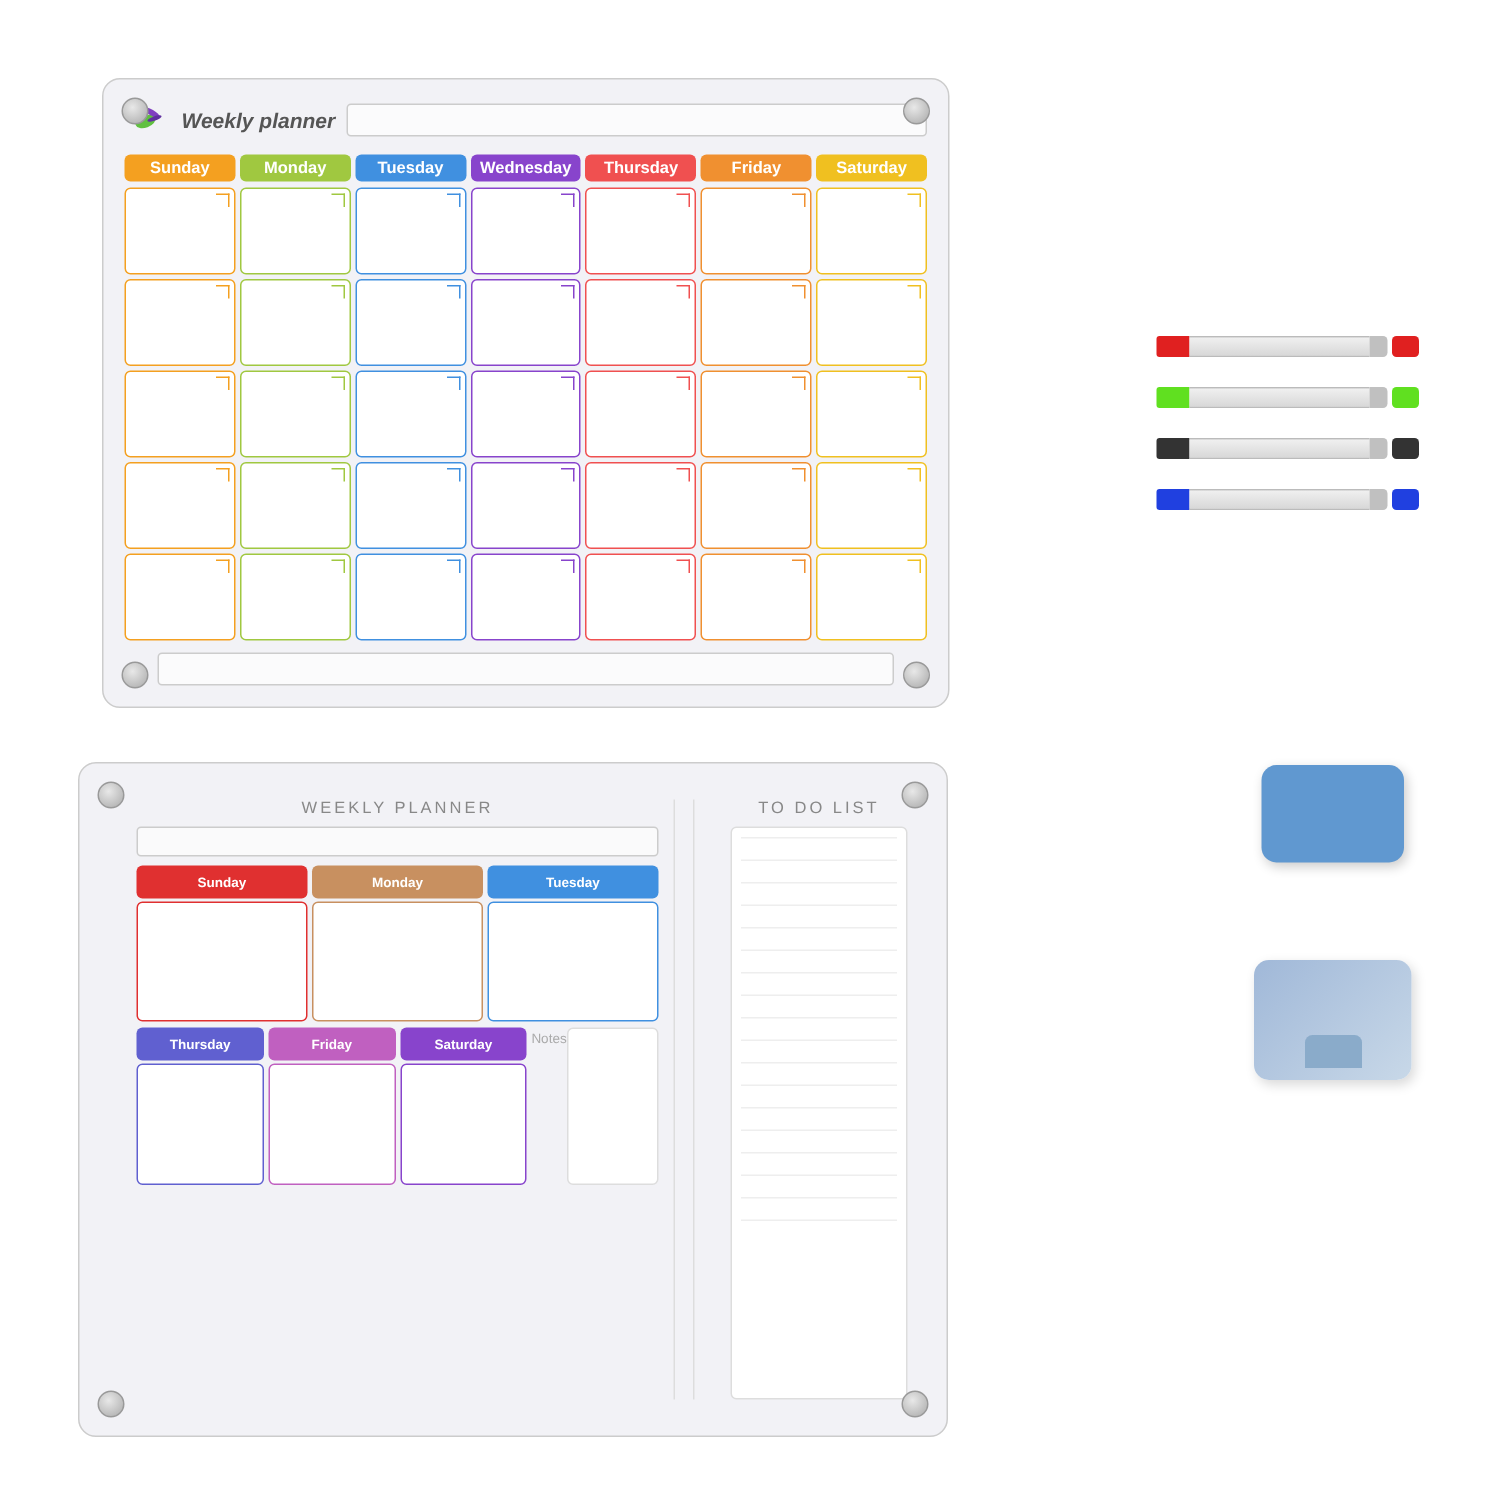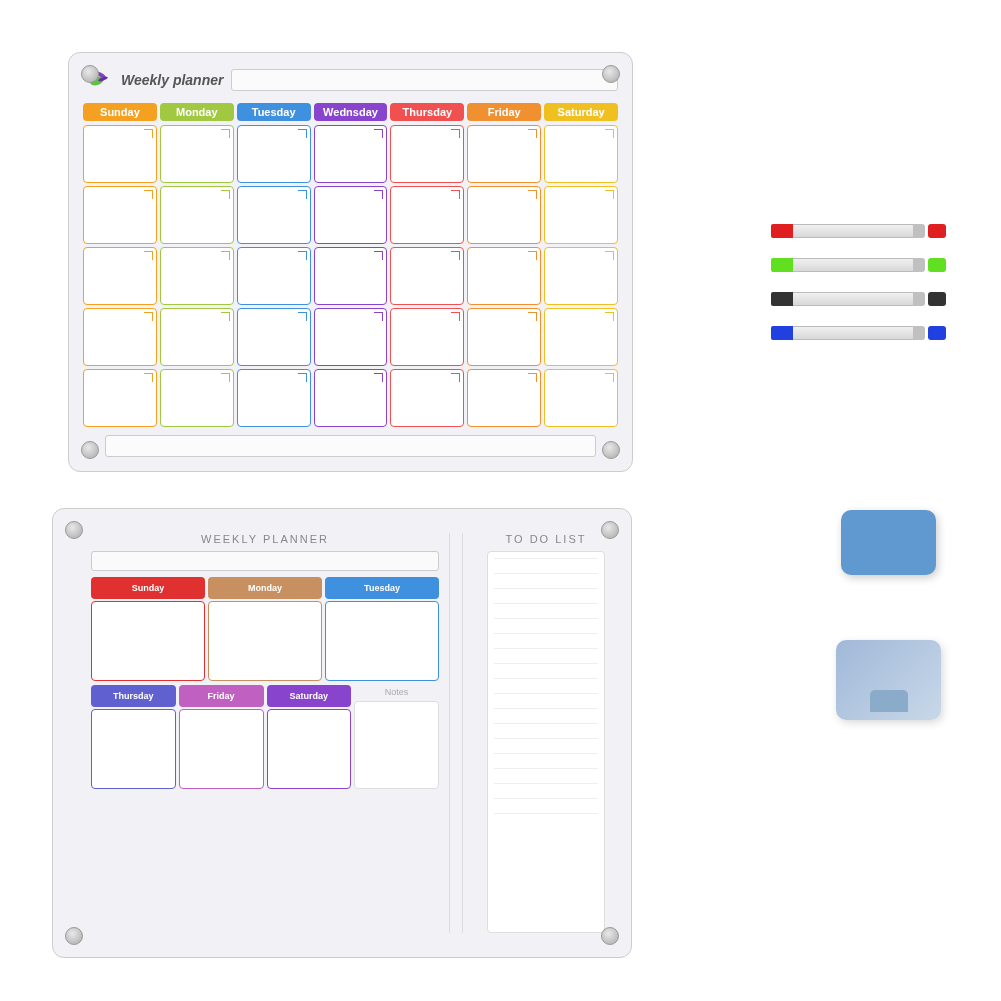--- a/index.html
+++ b/index.html
@@ -309,21 +309,21 @@
       <circle cx="7" cy="11" r="1" fill="#111"></circle>
     </svg>
     <span class="weekly-planner-title">Weekly planner</span>
     <div class="title-line"></div>
   </div>
 
   <div class="day-headers">
     <div class="day-header dh-sun">Sunday</div>
     <div class="day-header dh-mon">Monday</div>
     <div class="day-header dh-tue">Tuesday</div>
-    <div class="day-header dh-wed">Wednsday</div>
+    <div class="day-header dh-wed">Wednesday</div>
     <div class="day-header dh-thu">Thursday</div>
     <div class="day-header dh-fri">Friday</div>
     <div class="day-header dh-sat">Saturday</div>
   </div>
 
   <div class="cal-grid">
 
     <div class="cal-row">
       <div class="cal-cell cc-sun"></div>
       <div class="cal-cell cc-mon"></div>
@@ -456,21 +456,21 @@
         <div style="flex:1; display:flex; flex-direction:column;">
           <div class="b-day-top bc-fri" style="font-size:9px;">Friday</div>
           <div class="b-day-body bc-fri-border" style="height:105px;"></div>
         </div>
 
         <div style="flex:1; display:flex; flex-direction:column;">
           <div class="b-day-top bc-sat" style="font-size:9px;">Saturday</div>
           <div class="b-day-body bc-sat-border" style="height:105px;"></div>
         </div>
 
-        <div style="flex:1; display:flex; flex-direction:column;">
+        <div style="flex:1; display:flex; flex-direction:row;">
           <div style="font-size:9px; color:#aaa; text-align:center; padding:2px 0; margin-bottom:2px;">Notes</div>
           <div class="b-day-body" style="border-color:#ddd; height:105px;"></div>
         </div>
       </div>
     </div>
 
     <div style="width:1px; background:#ddd; margin: 0 12px;"></div>
 
     <div class="todo-section">
       <div class="section-title">TO DO LIST</div>

